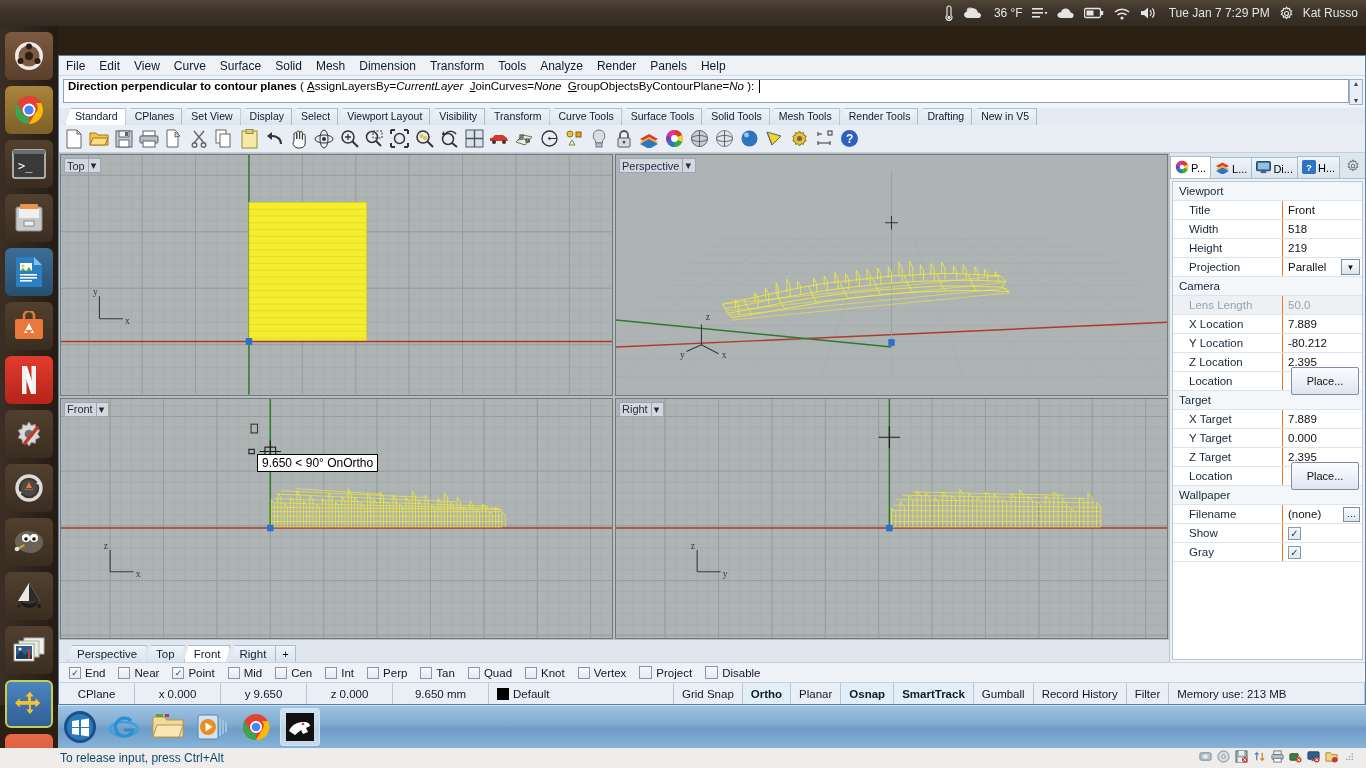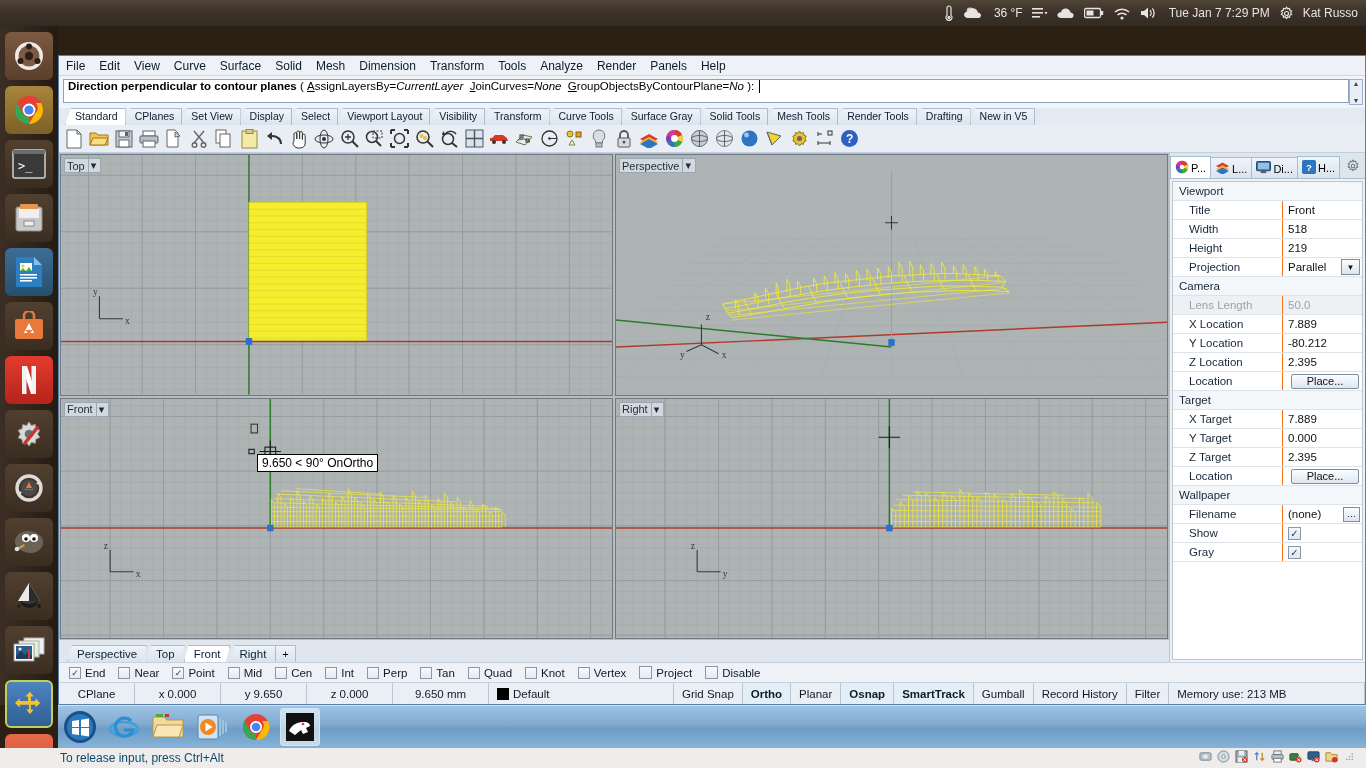--- a/index.html
+++ b/index.html
@@ -86,21 +86,21 @@
   .ptab{ display:flex; align-items:center; gap:2px; font-size:11px; padding:3px 4px 2px 4px;
      background:linear-gradient(to bottom,#eff4f9,#dae4ee); border:1px solid #a9bdd2; border-bottom:none; margin-right:-1px;}
   .ptab.active{ background:#fff;}
   #ptabgear{ margin-left:auto; padding:0 5px 2px 0;}
   #ptable{ flex:1; background:#fff; border:1px solid #b9c5d2; margin:2px; overflow:hidden; font-size:11.5px;}
   .prow{ display:flex; height:19px; border-bottom:1px solid #dde3ea; align-items:center;}
   .prow.section{ background:#f4f7fa; padding-left:6px; color:#17263a;}
   .pname{ width:110px; padding-left:16px; color:#17263a; border-right:1px solid #f97316; height:100%; display:flex; align-items:center;}
   .pval{ flex:1; padding-left:5px; color:#111; height:100%; display:flex; align-items:center; gap:2px;}
   .pname.dim,.pval.dim{ color:#9aa3ab; background:#eef1f4;}
-  .pbtn{ flex:1; margin:1px 3px; height:15px; border:1px solid #7e8e9e; border-radius:2px;
+  .pbtn{ flex:1; margin:1px 3px; height:28px; border:1px solid #7e8e9e; border-radius:2px;
         background:linear-gradient(to bottom,#fbfdff,#dde6ef); font-size:11px; display:flex;
         align-items:center; justify-content:center; color:#111;}
   .pdrop{ width:19px; height:16px; border:1px solid #7e8e9e; background:linear-gradient(to bottom,#fbfdff,#dbe4ee);
         display:flex;align-items:center;justify-content:center;font-size:8px;margin-right:2px;}
   .pdots{ width:17px; height:15px; border:1px solid #7e8e9e; background:linear-gradient(to bottom,#fbfdff,#dbe4ee);
         display:flex;align-items:center;justify-content:center;font-size:9px;margin-right:2px;}
   .pchk{ width:13px;height:13px;border:1px solid #8a97a4;background:linear-gradient(to bottom,#f4f8fc,#dde6ef);
         display:flex;align-items:center;justify-content:center;font-size:10px;color:#13395e;}
   
   #osnap{ height:20px; background:#eef2f7; border-top:1px solid #c6d2de; display:flex; align-items:center; padding-left:10px; gap:0;}
@@ -349,21 +349,21 @@
   <div id="tabrow">
     <span class="ttab active">Standard</span>
     <span class="ttab">CPlanes</span>
     <span class="ttab">Set View</span>
     <span class="ttab">Display</span>
     <span class="ttab">Select</span>
     <span class="ttab">Viewport Layout</span>
     <span class="ttab">Visibility</span>
     <span class="ttab">Transform</span>
     <span class="ttab">Curve Tools</span>
-    <span class="ttab">Surface Gray</span>
+    <span class="ttab">Surface Tools</span>
     <span class="ttab">Solid Tools</span>
     <span class="ttab">Mesh Tools</span>
     <span class="ttab">Render Tools</span>
     <span class="ttab">Drafting</span>
     <span class="ttab">New in V5</span>
   </div>
 
   <div id="icobar">
     <span class="tico">
         <svg width="18" height="20" viewBox="0 0 18 20">

